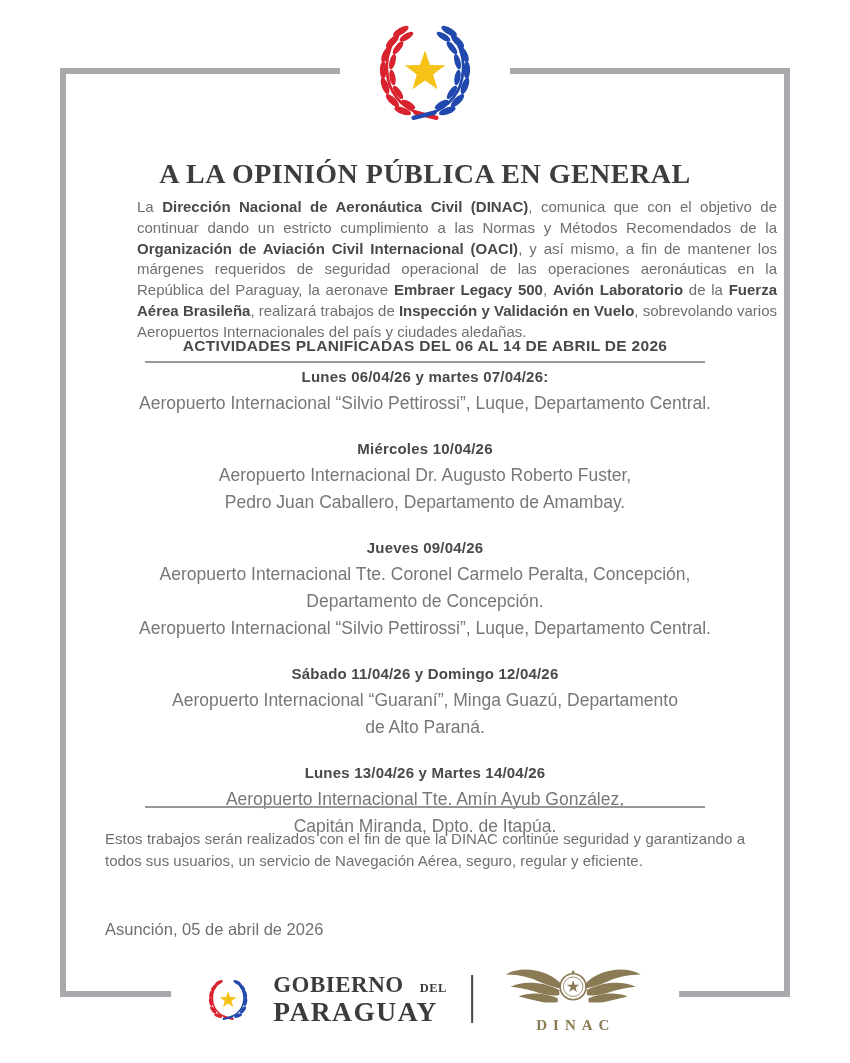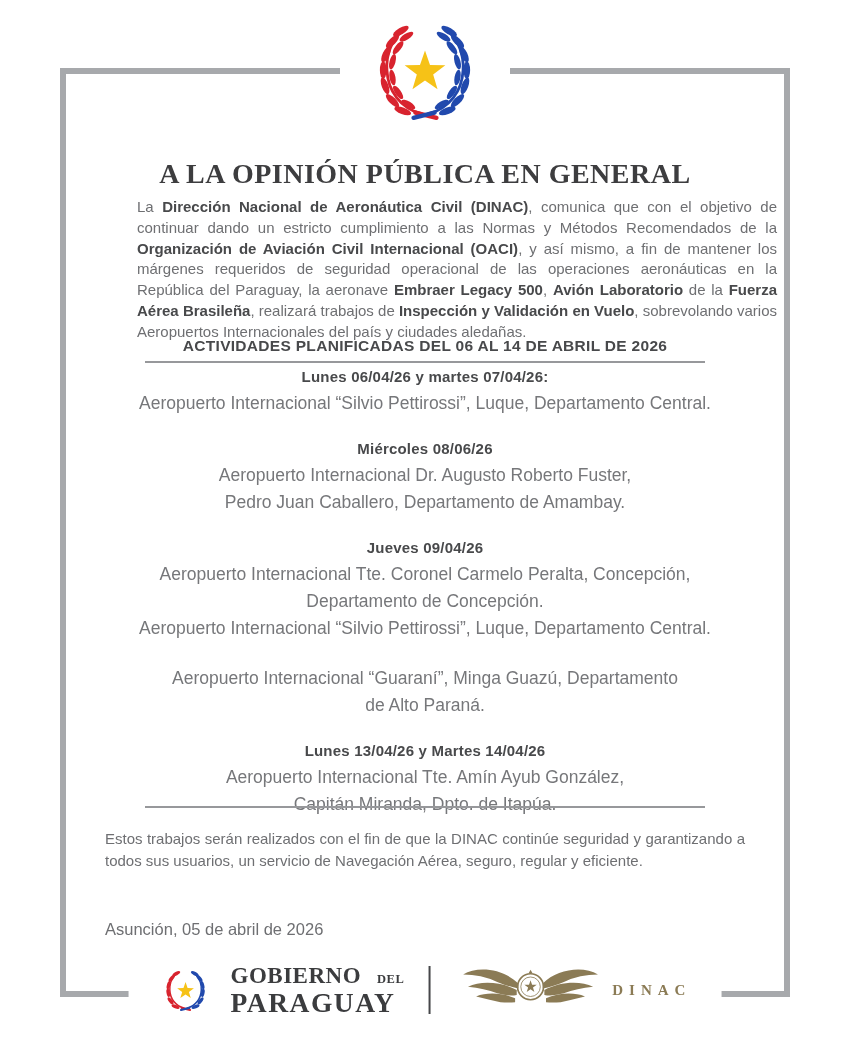--- a/index.html
+++ b/index.html
@@ -51,21 +51,21 @@
   .footer{position:absolute;left:50%;top:956px;transform:translateX(-50%);
     background:#fff;display:flex;align-items:center;gap:24px;padding:8px 30px;}
   .gob-logo{display:flex;align-items:center;gap:18px;}
   .gob-logo svg{width:54px;height:43px;}
   .gob-wordmark{font-family:"Liberation Serif",serif;font-weight:700;color:var(--c-dark);line-height:1;}
   .gob-line1{display:flex;align-items:baseline;}
   .gob-word-main{font-size:23px;letter-spacing:.5px;}
   .gob-word-del{font-size:12.5px;margin-left:16px;letter-spacing:.5px;}
   .gob-word-pais{font-size:27.5px;letter-spacing:1.5px;margin-top:2px;}
   .logo-sep{width:2px;height:48px;background:#46474a;}
-  .dinac-logo{display:flex;flex-direction:row;align-items:center;}
+  .dinac-logo{display:flex;flex-direction:column;align-items:center;}
   .dinac-logo svg{width:152px;height:52px;}
   .dinac-label{font-family:"Liberation Serif",serif;font-weight:700;font-size:15px;
     color:var(--c-bronze);letter-spacing:6px;padding-left:6px;margin-top:1px;}
 </style>
 </head>
 <body>
 
 <div class="page">
 
   <div class="frame"></div>
@@ -124,31 +124,32 @@
   <div class="activities">ACTIVIDADES PLANIFICADAS DEL 06 AL 14 DE ABRIL DE 2026</div>
 
   <div class="rule rule-1"></div>
 
   <div class="schedule">
     <div class="entry">
       <div class="entry-heading">Lunes 06/04/26 y martes 07/04/26:</div>
       <div class="entry-body">Aeropuerto Internacional “Silvio Pettirossi”, Luque, Departamento Central.</div>
     </div>
     <div class="entry">
-      <div class="entry-heading">Miércoles 08/06/26</div>
+      <div class="entry-heading">Miércoles 10/04/26</div>
       <div class="entry-body">Aeropuerto Internacional Dr. Augusto Roberto Fuster,
 Pedro Juan Caballero, Departamento de Amambay.</div>
     </div>
     <div class="entry">
       <div class="entry-heading">Jueves 09/04/26</div>
       <div class="entry-body">Aeropuerto Internacional Tte. Coronel Carmelo Peralta, Concepción,
 Departamento de Concepción.
 Aeropuerto Internacional “Silvio Pettirossi”, Luque, Departamento Central.</div>
     </div>
     <div class="entry">
+      <div class="entry-heading">Sábado 11/04/26 y Domingo 12/04/26</div>
       <div class="entry-body">Aeropuerto Internacional “Guaraní”, Minga Guazú, Departamento
 de Alto Paraná.</div>
     </div>
     <div class="entry">
       <div class="entry-heading">Lunes 13/04/26 y Martes 14/04/26</div>
       <div class="entry-body">Aeropuerto Internacional Tte. Amín Ayub González,
 Capitán Miranda, Dpto. de Itapúa.</div>
     </div>
   </div>
 

